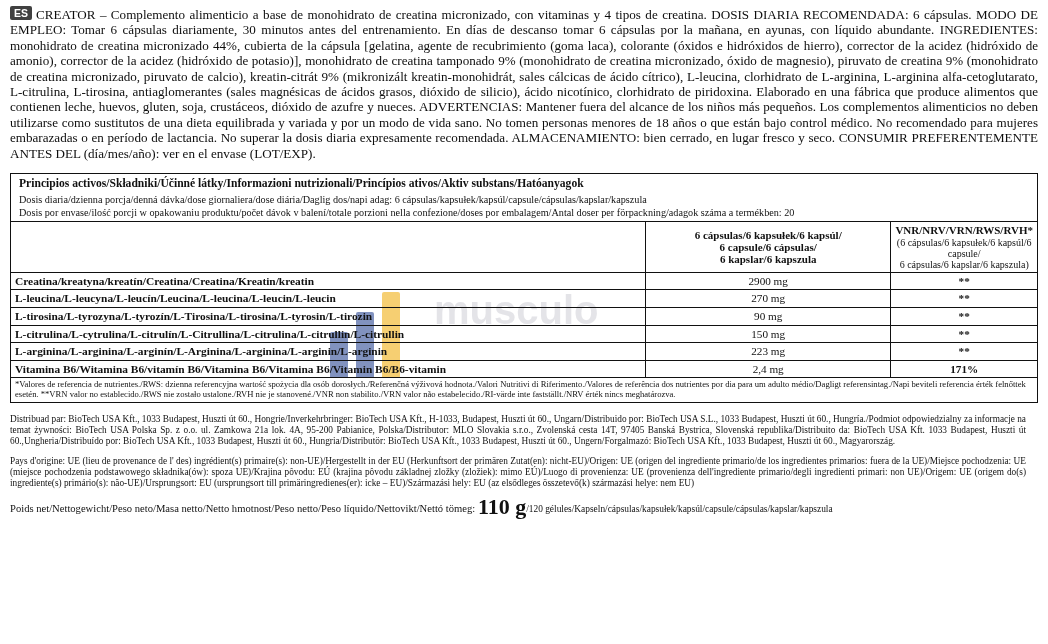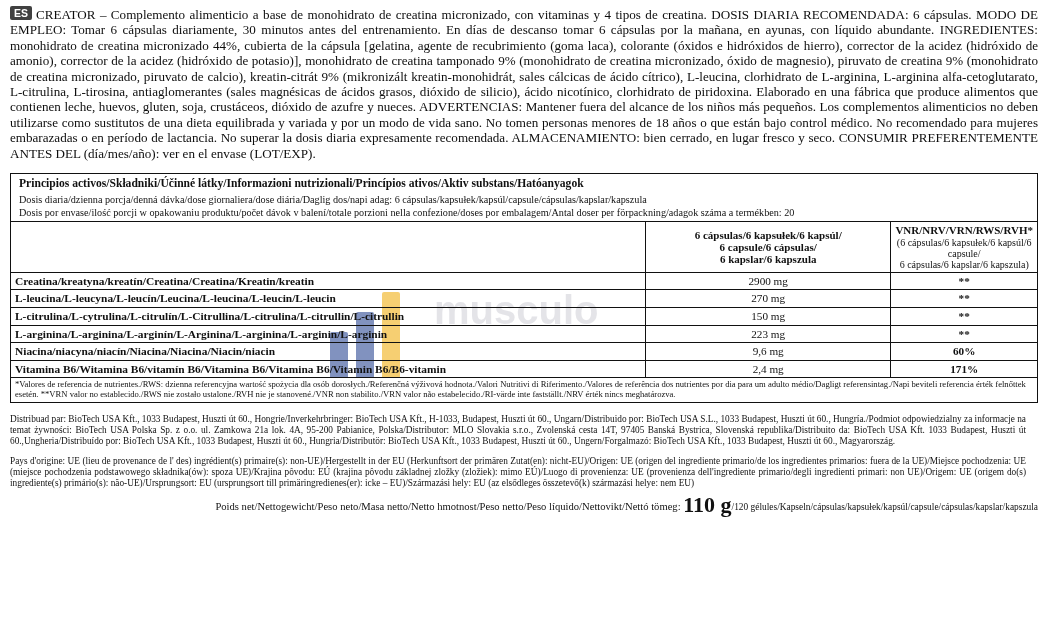--- a/index.html
+++ b/index.html
@@ -101,23 +101,23 @@
   .legal {
     margin:11px 2px 0 2px;
     font-size:9.3px;
     line-height:11.2px;
     text-align:justify;
     color:#111;
   }
   .legal p { margin:0 12px 8px 0; }
   .netline {
     margin:6px 2px 0 2px;
-    text-align:right;
+    text-align:left;
     font-size:10.6px;
-    line-height:15px;
+    line-height:20px;
   }
   .netline .big {
     font-size:22px;
     font-weight:bold;
     vertical-align:-2px;
   }
   .netline .small-after { font-size:9.4px; }
 </style>
 </head>
 <body>
@@ -183,33 +183,33 @@
             <td class="row-name">Creatina/kreatyna/kreatín/Creatina/Creatina/Kreatin/kreatin</td>
             <td class="row-amt">2900 mg</td>
             <td class="row-vnr">**</td>
           </tr>
           <tr>
             <td class="row-name">L-leucina/L-leucyna/L-leucín/Leucina/L-leucina/L-leucin/L-leucin</td>
             <td class="row-amt">270 mg</td>
             <td class="row-vnr">**</td>
           </tr>
           <tr>
+            <td class="row-name">L-tirosina/L-tyrozyna/L-tyrozín/L-Tirosina/L-tirosina/L-tyrosin/L-tirozin</td>
+            <td class="row-amt">90 mg</td>
+            <td class="row-vnr">**</td>
+          </tr>
+          <tr>
             <td class="row-name">L-citrulina/L-cytrulina/L-citrulín/L-Citrullina/L-citrulina/L-citrullin/L-citrullin</td>
             <td class="row-amt">150 mg</td>
             <td class="row-vnr">**</td>
           </tr>
           <tr>
             <td class="row-name">L-arginina/L-arginina/L-arginín/L-Arginina/L-arginina/L-arginin/L-arginin</td>
             <td class="row-amt">223 mg</td>
             <td class="row-vnr">**</td>
-          </tr>
-          <tr>
-            <td class="row-name">Niacina/niacyna/niacín/Niacina/Niacina/Niacin/niacin</td>
-            <td class="row-amt">9,6 mg</td>
-            <td class="row-vnr">60%</td>
           </tr>
           <tr>
             <td class="row-name">Vitamina B6/Witamina B6/vitamín B6/Vitamina B6/Vitamina B6/Vitamin B6/B6-vitamin</td>
             <td class="row-amt">2,4 mg</td>
             <td class="row-vnr">171%</td>
           </tr>
 
           <tr>
             <td colspan="3" class="footnote-cell">*Valores de referencia de nutrientes./RWS: dzienna referencyjna wartość spożycia dla osób dorosłych./Referenčná výživová hodnota./Valori Nutritivi di Riferimento./Valores de referência dos nutrientes por dia para um adulto médio/Dagligt referensintag./Napi beviteli referencia érték felnőttek esetén. **VRN valor no establecido./RWS nie zostało ustalone./RVH nie je stanovené./VNR non stabilito./VRN valor não estabelecido./RI-värde inte fastställt./NRV érték nincs meghatározva.</td>
           </tr>

